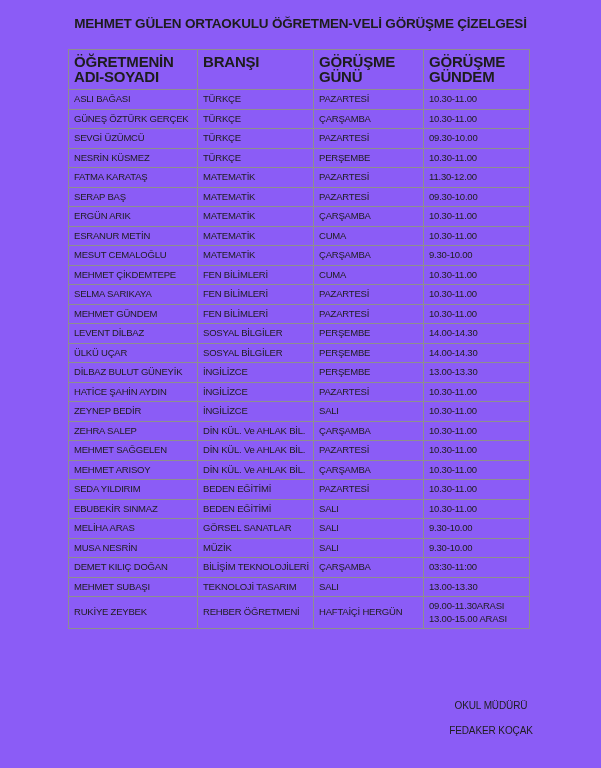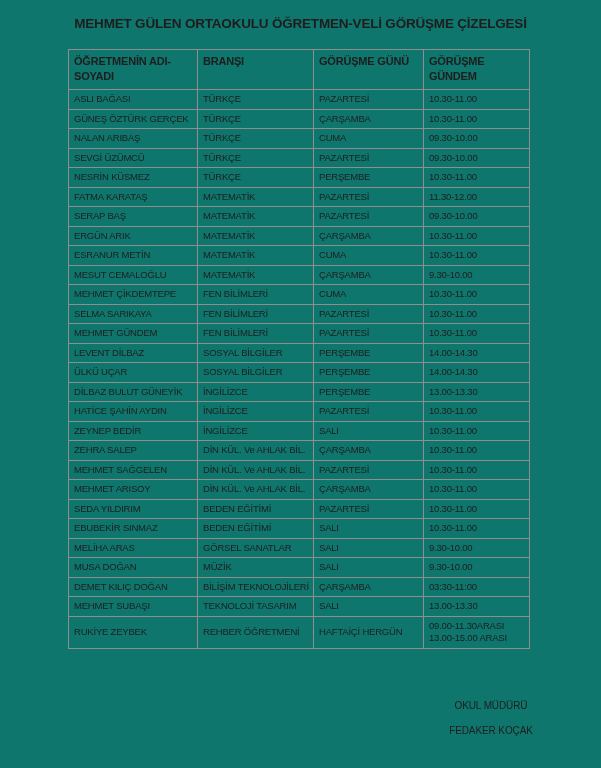--- a/index.html
+++ b/index.html
@@ -7,21 +7,21 @@
     margin: 0;
     padding: 0;
     background: #ffffff;
     font-family: "Liberation Sans", sans-serif;
     color: #1d1d1d;
   }
   .page {
     position: relative;
     width: 601px;
     height: 768px;
-    background: #0f766e;
+    background: #8b5cf6;
     overflow: hidden;
   }
   .title {
     position: absolute;
     top: 16px;
     left: 0;
     width: 601px;
     margin: 0;
     text-align: center;
     font-size: 13.5px;
@@ -35,21 +35,21 @@
     width: 461px;
     border-collapse: collapse;
     table-layout: fixed;
   }
   table.schedule th,
   table.schedule td {
     border: 1px solid #8e8e8e;
     text-align: left;
   }
   table.schedule th {
-    font-size: 11px;
+    font-size: 15px;
     font-weight: bold;
     letter-spacing: -0.2px;
     vertical-align: top;
     padding: 4px 4px 2px 5px;
     height: 40px;
     line-height: 15px;
     white-space: normal;
   }
   table.schedule td {
     font-size: 9.5px;
@@ -100,26 +100,20 @@
           <td>PAZARTESİ</td>
           <td>10.30-11.00</td>
         </tr>
         <tr>
           <td>GÜNEŞ ÖZTÜRK GERÇEK</td>
           <td>TÜRKÇE</td>
           <td>ÇARŞAMBA</td>
           <td>10.30-11.00</td>
         </tr>
         <tr>
-          <td>NALAN ARIBAŞ</td>
-          <td>TÜRKÇE</td>
-          <td>CUMA</td>
-          <td>09.30-10.00</td>
-        </tr>
-        <tr>
           <td>SEVGİ ÜZÜMCÜ</td>
           <td>TÜRKÇE</td>
           <td>PAZARTESİ</td>
           <td>09.30-10.00</td>
         </tr>
         <tr>
           <td>NESRİN KÜSMEZ</td>
           <td>TÜRKÇE</td>
           <td>PERŞEMBE</td>
           <td>10.30-11.00</td>
@@ -232,21 +226,21 @@
           <td>SALI</td>
           <td>10.30-11.00</td>
         </tr>
         <tr>
           <td>MELİHA ARAS</td>
           <td>GÖRSEL SANATLAR</td>
           <td>SALI</td>
           <td>9.30-10.00</td>
         </tr>
         <tr>
-          <td>MUSA DOĞAN</td>
+          <td>MUSA NESRİN</td>
           <td>MÜZİK</td>
           <td>SALI</td>
           <td>9.30-10.00</td>
         </tr>
         <tr>
           <td>DEMET KILIÇ DOĞAN</td>
           <td>BİLİŞİM TEKNOLOJİLERİ</td>
           <td>ÇARŞAMBA</td>
           <td>03:30-11:00</td>
         </tr>

